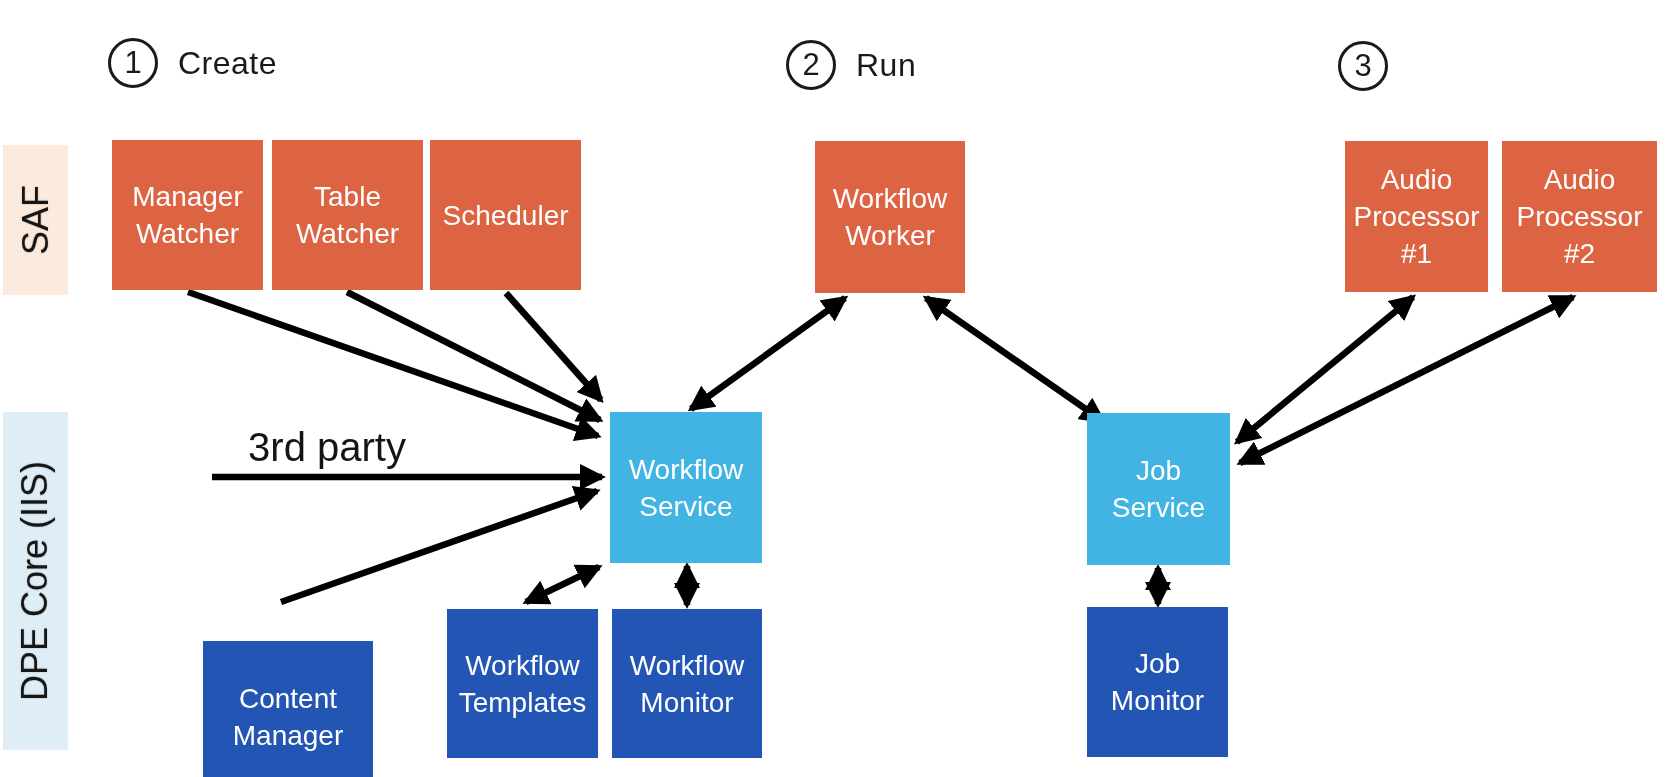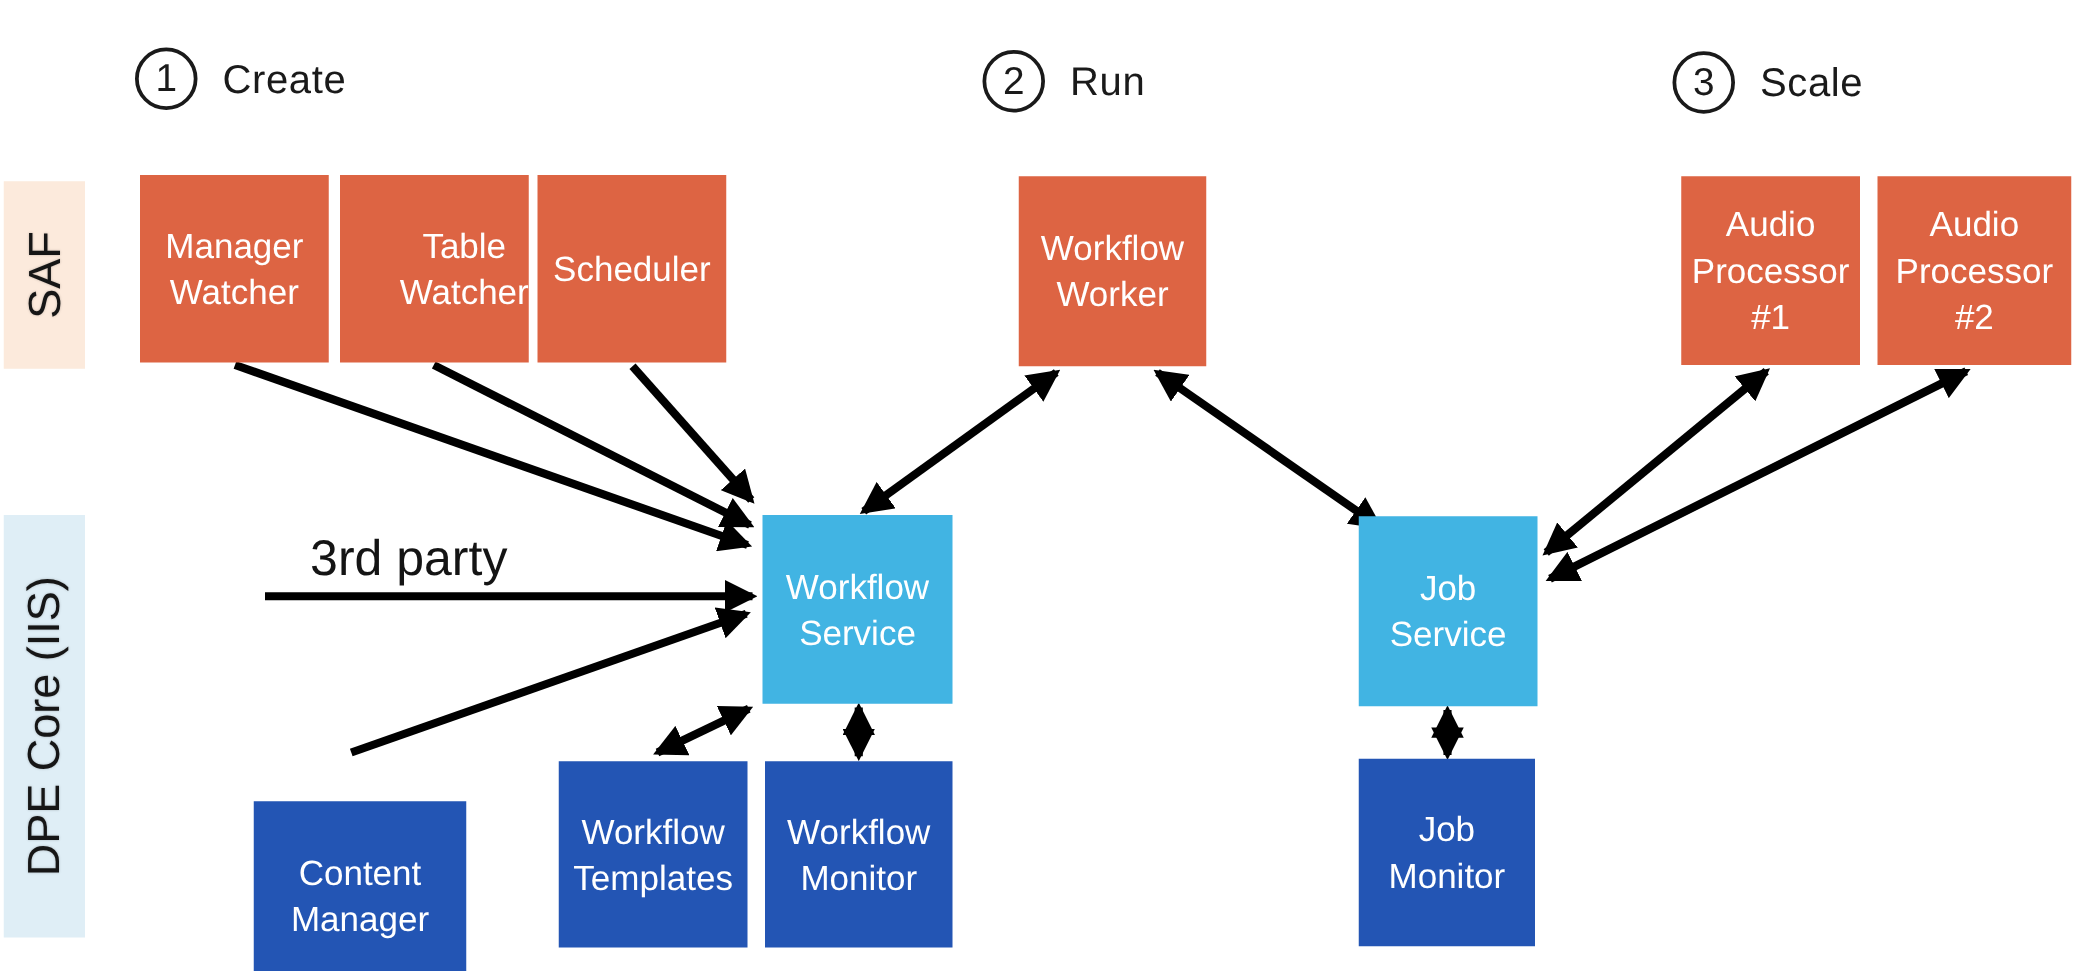--- a/index.html
+++ b/index.html
@@ -36,21 +36,21 @@
   .node{
     position:absolute;display:flex;align-items:center;justify-content:center;
     color:#fff;text-align:center;z-index:2;
   }
   .node span{white-space:pre-line;font-size:28px;line-height:37px;}
   .orange{background:var(--orange);}
   .lblue{background:var(--light_blue);}
   .dblue{background:var(--dark_blue);}
 
   #n-folder-watcher{left:112px;top:140px;width:151px;height:150px;}
-  #n-table-watcher{left:272px;top:140px;width:151px;height:150px;justify-content:flex-end;}
+  #n-table-watcher{left:272px;top:140px;width:151px;height:150px;}
   #n-scheduler{left:430px;top:140px;width:151px;height:150px;}
   #n-workflow-worker{left:815px;top:141px;width:150px;height:152px;}
   #n-audio-processor-1{left:1345px;top:141px;width:143px;height:151px;}
   #n-audio-processor-2{left:1502px;top:141px;width:155px;height:151px;}
   #n-workflow-service{left:610px;top:412px;width:152px;height:151px;}
   #n-job-service{left:1087px;top:413px;width:143px;height:152px;}
   #n-content-manager{left:203px;top:641px;width:170px;height:152px;}
   #n-workflow-templates{left:447px;top:609px;width:151px;height:149px;}
   #n-workflow-monitor{left:612px;top:609px;width:150px;height:149px;}
   #n-job-monitor{left:1087px;top:607px;width:141px;height:150px;}
@@ -89,21 +89,20 @@
   <div class="heading" id="h-create">
     <span class="num-circle">1</span>
     <span class="heading-label">Create</span>
   </div>
   <div class="heading" id="h-run">
     <span class="num-circle">2</span>
     <span class="heading-label">Run</span>
   </div>
   <div class="heading" id="h-scale">
     <span class="num-circle">3</span>
-    <span class="heading-label">Scale</span>
   </div>
 
   <div class="lane" id="lane-saf">
     <span class="lane-label">SAF</span>
   </div>
   <div class="lane" id="lane-dpe">
     <span class="lane-label">DPE Core (IIS)</span>
   </div>
 
   <div class="third-party">3rd party</div>

